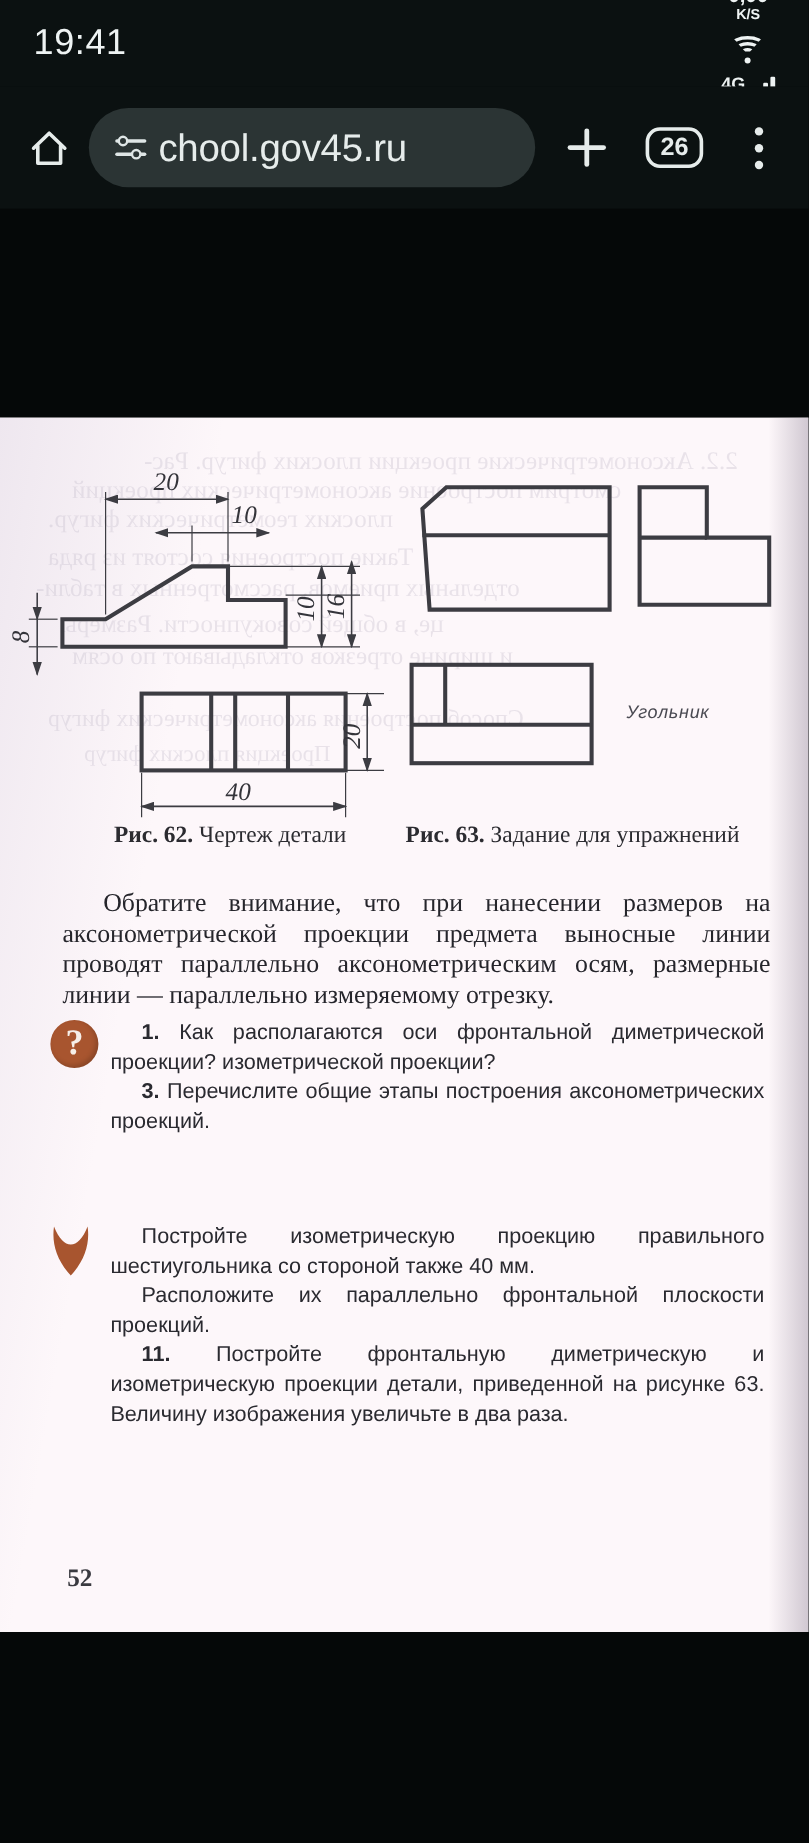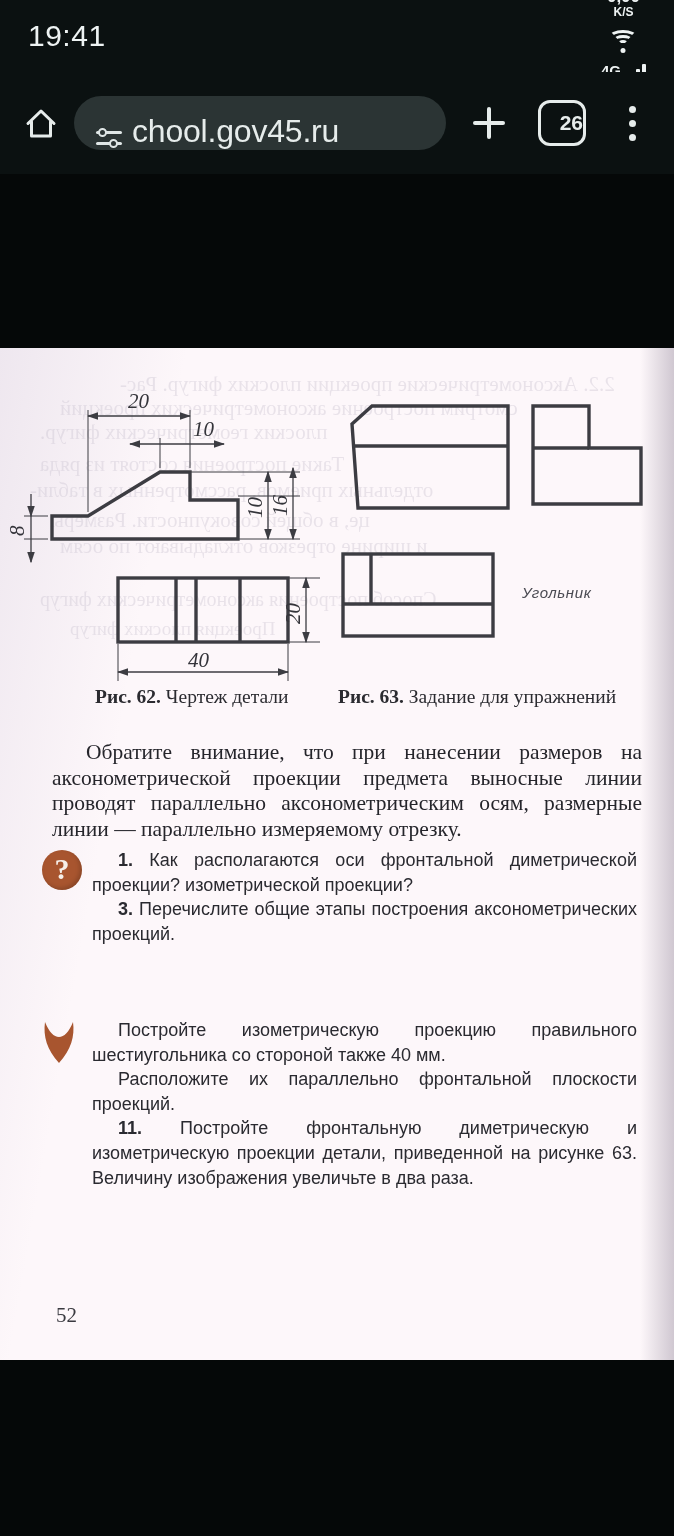--- a/index.html
+++ b/index.html
@@ -141,25 +141,25 @@
     box-sizing: border-box;
     gap: 10px;
   }
   .home-icon {
     width: 38px; height: 38px;
     position: relative;
     flex: 0 0 auto;
   }
   .omnibox {
     flex: 1 1 auto;
-    height: 54px;
+    height: 66px;
     background: #2b3434;
     border-radius: 33px;
     display: flex;
-    align-items: flex-end;
+    align-items: center;
     padding: 0 22px;
     gap: 16px;
     margin-left: 4px;
     margin-right: 8px;
     overflow: hidden;
     box-sizing: border-box;
   }
   .tune-icon {
     width: 26px; height: 24px;
     position: relative;
@@ -192,24 +192,24 @@
   }
   .plus-btn::before, .plus-btn::after {
     content: "";
     position: absolute;
     background: #e6eceb;
     border-radius: 2px;
   }
   .plus-btn::before { left: 9px; top: 23px; width: 32px; height: 4px; }
   .plus-btn::after  { left: 23px; top: 9px; width: 4px; height: 32px; }
   .tabs-btn {
-    width: 48px; height: 46px;
+    width: 48px; height: 34px;
     border: 3.5px solid #e6eceb;
     border-radius: 12px;
-    display: flex; align-items: center; justify-content: flex-end;
+    display: flex; align-items: center; justify-content: center;
     flex: 0 0 auto;
     margin-left: 14px;
     box-sizing: border-box;
   }
   .tabs-btn span {
     color: #e6eceb;
     font-size: 21px;
     font-weight: 600;
   }
   .menu-btn {
@@ -334,21 +334,21 @@
     width: 34px; height: 44px;
   }
 
   .page-number {
     position: absolute;
     left: 56px;
     top: 955px;
     font-family: "Liberation Serif", serif;
     font-size: 21px;
     color: #3a3a40;
-    font-weight: 400;
+    font-weight: 700;
   }
 
   svg { display: block; }
   .drw { stroke: #3c3c42; fill: none; }
   .dim-txt {
     font-family: "Liberation Serif", serif;
     font-style: italic;
     font-size: 21px;
     fill: #34343a;
   }

